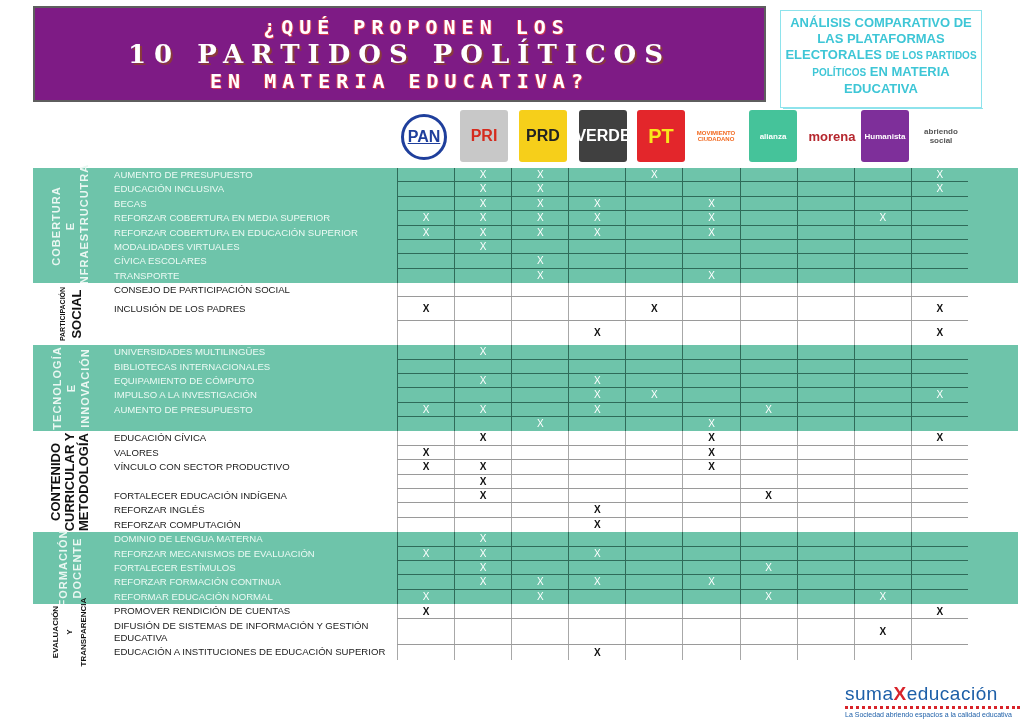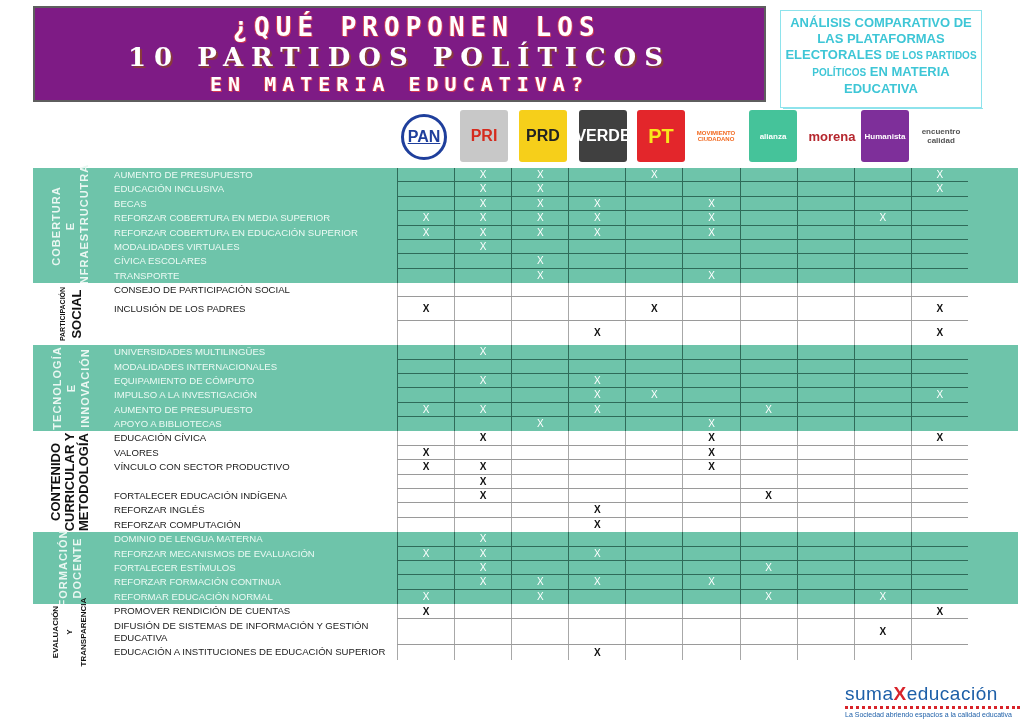--- a/index.html
+++ b/index.html
@@ -1,19 +1,19 @@
 <!DOCTYPE html>
 <html><head>
 <meta charset="utf-8">
 <style>
   * { box-sizing: border-box; margin: 0; padding: 0; }
   body { width: 1024px; height: 723px; background: #ffffff; font-family: "DejaVu Sans", sans-serif; position: relative; overflow: hidden; }
   .title-banner { position: absolute; left: 33px; top: 6px; width: 733px; height: 96px; background: #7e1b85; border: 2px solid #5e5e5e; display: flex; flex-direction: column; align-items: center; justify-content: center; }
   .title-banner .t1, .title-banner .t3 { color: #fff; font-family: "DejaVu Sans Mono", monospace; font-weight: bold; letter-spacing: 6px; text-shadow: 1px 1px 0 #d23a52, -1px 0 0 #d23a52; }
-  .title-banner .t1 { font-size: 26px; margin-left: 34px; }
+  .title-banner .t1 { font-size: 20px; margin-left: 34px; }
   .title-banner .t2 { color: #fff; font-family: "DejaVu Serif", serif; font-weight: bold; font-size: 26px; letter-spacing: 8px; text-shadow: 2px 2px 0 #8a3b3b; line-height: 30px; }
   .title-banner .t3 { font-size: 20px; }
   .subtitle-box { position: absolute; left: 780px; top: 10px; width: 202px; height: 98px; border: 1px solid #8ee3ec; color: #3ec6d6; text-align: center; font-family: "Liberation Sans", sans-serif; font-weight: bold; font-size: 13px; line-height: 16px; padding-top: 4px; }
   .subtitle-box .small { font-size: 10px; }
   .subtitle-line { position: absolute; left: 783px; top: 108px; width: 200px; height: 1px; background: #8ee3ec; }
   .logos { position: absolute; top: 110px; left: 397px; height: 54px; }
   .logo { position: absolute; top: 0; width: 48px; height: 52px; display: flex; align-items: center; justify-content: center; font-family: "Liberation Sans", sans-serif; font-weight: bold; border-radius: 3px; }
   .grid { position: absolute; left: 33px; top: 168px; width: 985px; }
   .section { position: relative; width: 985px; }
   .section.green { background: #6ec4aa; }
@@ -58,21 +58,21 @@
 <div class="logos" id="logos">
     <div class="logo" style="left: 4px; background: rgb(255, 255, 255); color: rgb(31, 63, 156); border: 3px solid rgb(31, 63, 156); border-radius: 50%; width: 46px; height: 46px; top: 4px; font-size: 16px; text-align: center; text-decoration: underline;">PAN</div>
     <div class="logo" style="left: 63px; background: rgb(200, 200, 200); color: rgb(213, 43, 30); font-size: 16px; text-align: center;">PRI</div>
     <div class="logo" style="left: 122px; background: rgb(246, 207, 26); color: rgb(34, 34, 34); font-size: 16px; text-align: center;">PRD</div>
     <div class="logo" style="left: 182px; background: #404040; color: rgb(255, 255, 255); font-size: 16px; text-align: center;">VERDE</div>
     <div class="logo" style="left: 240px; background: rgb(227, 38, 43); color: rgb(248, 231, 28); font-size: 20px; text-align: center;">PT</div>
     <div class="logo" style="left: 295px; background: rgb(255, 255, 255); color: rgb(242, 106, 33); font-size: 6px; text-align: center;">MOVIMIENTO CIUDADANO</div>
     <div class="logo" style="left: 352px; background: rgb(69, 195, 154); color: rgb(255, 255, 255); font-size: 8px; text-align: center;">alianza</div>
     <div class="logo" style="left: 406px; background: rgb(255, 255, 255); color: rgb(181, 38, 45); width: 58px; font-size: 13px; text-align: center;">morena</div>
     <div class="logo" style="left: 464px; background: rgb(126, 47, 154); color: rgb(255, 255, 255); font-size: 8px; text-align: center;">Humanista</div>
-    <div class="logo" style="left: 520px; background: rgb(255, 255, 255); color: rgb(85, 85, 85); font-size: 8px; text-align: center;">encuentro calidad</div>
+    <div class="logo" style="left: 520px; background: rgb(255, 255, 255); color: rgb(85, 85, 85); font-size: 8px; text-align: center;">abriendo social</div>
   </div>
 
 <div class="grid" id="grid">
     <div class="section green">
       <div class="sec-label">
         <div class="rot">
           <div>COBERTURA</div>
           <div>E</div>
           <div>INFRAESTRUCUTRA</div>
         </div>
@@ -267,21 +267,21 @@
           <div class="cell"></div>
           <div class="cell"></div>
           <div class="cell"></div>
           <div class="cell"></div>
           <div class="cell"></div>
           <div class="cell"></div>
           <div class="cell"></div>
         </div>
       </div>
       <div class="row">
-        <div class="label">MODALIDADES INTERNACIONALES</div>
+        <div class="label">BIBLIOTECAS INTERNACIONALES</div>
         <div class="cells">
           <div class="cell"></div>
           <div class="cell"></div>
           <div class="cell"></div>
           <div class="cell"></div>
           <div class="cell"></div>
           <div class="cell"></div>
           <div class="cell"></div>
           <div class="cell"></div>
           <div class="cell"></div>
@@ -327,21 +327,20 @@
           <div class="cell">X</div>
           <div class="cell"></div>
           <div class="cell"></div>
           <div class="cell">X</div>
           <div class="cell"></div>
           <div class="cell"></div>
           <div class="cell"></div>
         </div>
       </div>
       <div class="row last">
-        <div class="label">APOYO A BIBLIOTECAS</div>
         <div class="cells">
           <div class="cell"></div>
           <div class="cell"></div>
           <div class="cell">X</div>
           <div class="cell"></div>
           <div class="cell"></div>
           <div class="cell">X</div>
           <div class="cell"></div>
           <div class="cell"></div>
           <div class="cell"></div>

